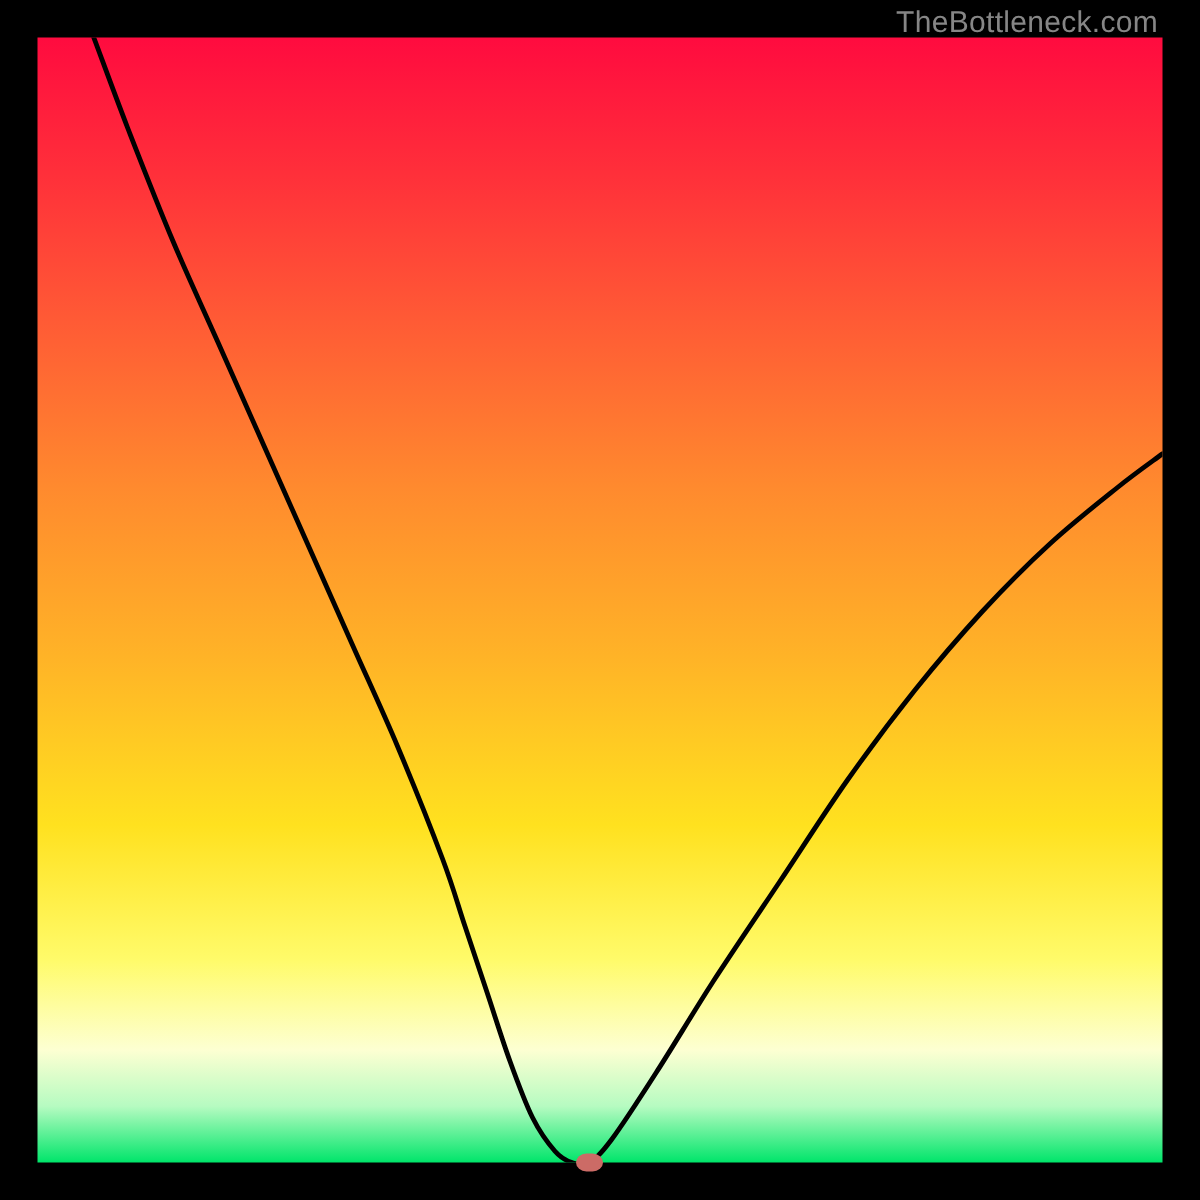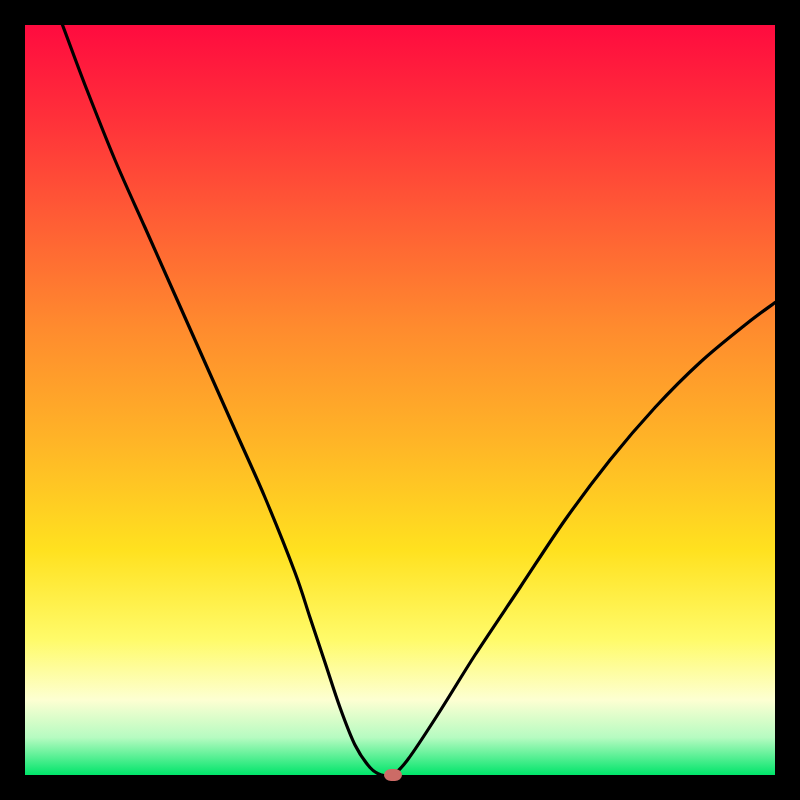--- a/index.html
+++ b/index.html
@@ -62,20 +62,21 @@
     background: #cc6b66;
     border-radius: 7px / 6px;
     transform: translate(-50%, -50%);
   }
 </style>
 </head>
 <body>
 
 <div class="frame">
 
+  <div class="watermark">TheBottleneck.com</div>
 
   <div class="plot">
     <svg class="curve" viewBox="0 0 750 750" preserveAspectRatio="none">
       <path id="curve-path" fill="none" stroke="#000" stroke-width="3.2" stroke-linecap="round" stroke-linejoin="round" d="M 37.5 0.0 C 41.3 10.0, 51.3 37.5, 60.0 60.0 C 68.8 82.5, 80.0 111.3, 90.0 135.0 C 100.0 158.8, 110.0 180.0, 120.0 202.5 C 130.0 225.0, 140.0 247.5, 150.0 270.0 C 160.0 292.5, 170.0 315.0, 180.0 337.5 C 190.0 360.0, 200.0 382.5, 210.0 405.0 C 220.0 427.5, 230.0 448.8, 240.0 472.5 C 250.0 496.3, 262.5 527.5, 270.0 547.5 C 277.5 567.5, 280.0 577.5, 285.0 592.5 C 290.0 607.5, 295.0 622.5, 300.0 637.5 C 305.0 652.5, 310.0 668.8, 315.0 682.5 C 320.0 696.3, 325.0 710.0, 330.0 720.0 C 335.0 730.0, 340.6 737.5, 345.0 742.5 C 349.4 747.5, 352.5 748.8, 356.3 750.0 C 360.0 751.3, 363.1 752.5, 367.5 750.0 C 371.9 747.5, 375.0 745.0, 382.5 735.0 C 390.0 725.0, 401.3 707.5, 412.5 690.0 C 423.8 672.5, 436.3 651.3, 450.0 630.0 C 463.8 608.8, 480.0 585.0, 495.0 562.5 C 510.0 540.0, 525.0 516.3, 540.0 495.0 C 555.0 473.8, 570.0 453.8, 585.0 435.0 C 600.0 416.3, 615.0 398.8, 630.0 382.5 C 645.0 366.3, 660.0 351.2, 675.0 337.5 C 690.0 323.7, 707.5 310.0, 720.0 300.0 C 732.5 290.0, 745.0 281.3, 750.0 277.5"></path>
     </svg>
     <div id="marker" class="marker" style="left: 367.5px; top: 750px;"></div>
   </div>
 
 </div>
 

